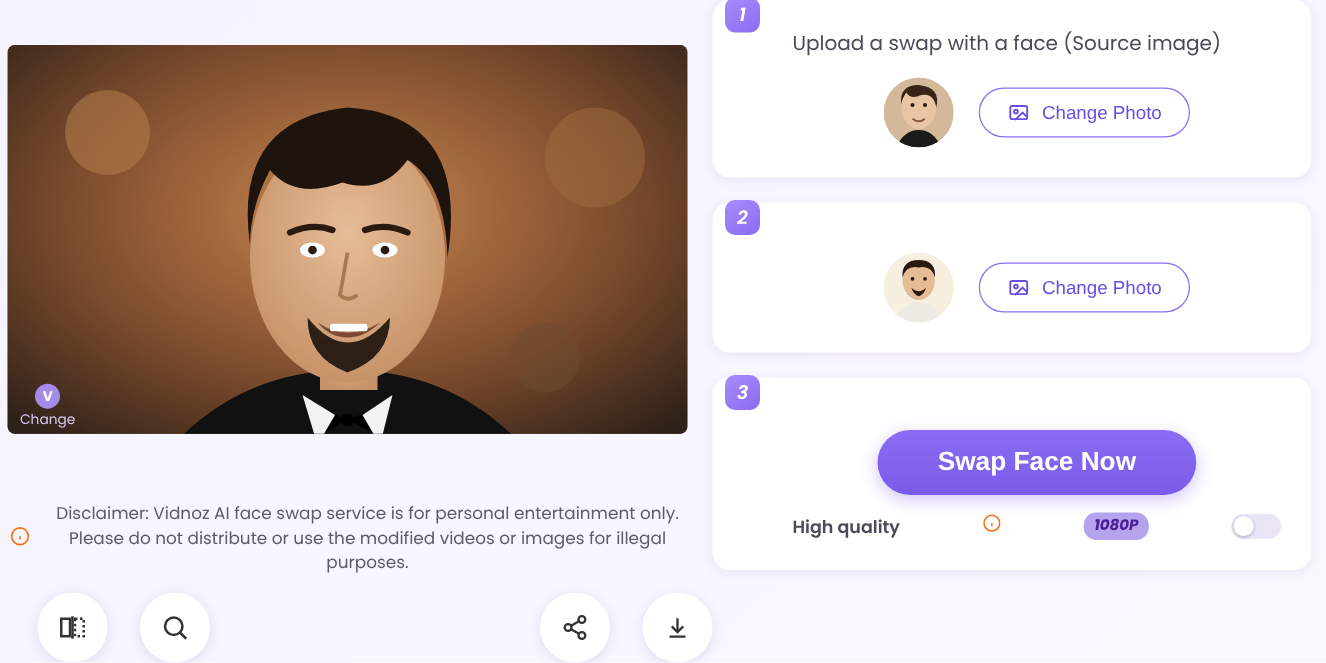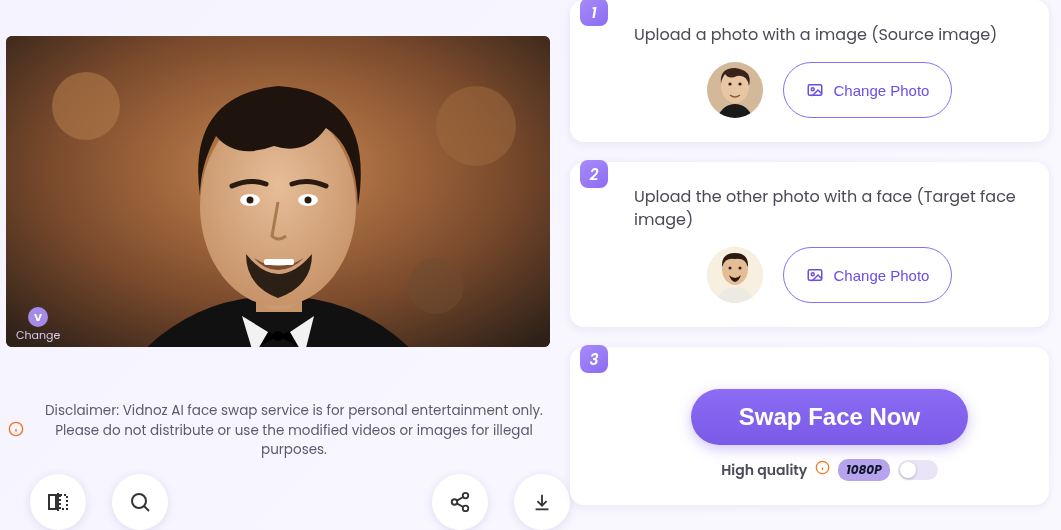--- a/index.html
+++ b/index.html
@@ -64,54 +64,54 @@
 }
 .card:first-child .step-badge,
 .right-col .card:nth-child(1) .step-badge,
 .right-col .card:nth-child(2) .step-badge,
 .right-col .card:nth-child(3) .step-badge { left:10px; top:-2px; }
 .right-col .card { margin-top:2px; }
 .right-col .card:first-child { margin-top:0; }
 
 .card-title { color:#4a4a58; font-size:16px; line-height:1.4; }
 .card-body {
-  display:flex; gap:20px;
+  display:flex; align-items:center; gap:20px;
   margin-top:16px; justify-content:center;
 }
 .thumb {
   width:56px; height:56px; border-radius:50%;
   overflow:hidden; background:#eee; flex:0 0 auto;
 }
 .thumb svg { display:block; }
 .outline-btn {
   border:1.5px solid #8b6cf3; border-radius:999px;
   color:#6b4de6; font-size:15px; font-weight:500;
   padding:10px 22px; background:#fff;
   display:flex; align-items:center; gap:10px;
   cursor:pointer;
 }
 .outline-btn svg { stroke:#6b4de6; }
 
 .swap-btn {
   background:linear-gradient(180deg,#8b6cf3,#7a5ae8);
-  color:#fff; font-size:24px; font-weight:600;
+  color:#fff; font-size:21px; font-weight:600;
   border:none; border-radius:999px;
   padding:14px 48px; cursor:pointer;
   box-shadow:0 4px 14px rgba(123,90,232,.35);
   display:block; margin:18px auto 12px;text-align:right;
 }
 
 .hq-row {
-  display:flex; align-items:center; justify-content:center;
+  display:flex; align-items:center; justify-content:space-between;
   gap:8px; margin-top:14px;
   color:#4a4a58; font-size:14px; font-weight:600;
 }
 .hq-row .info { color:#f97316; }
 .badge-1080 {
-  background:#b5a3ee; color:#0f172a; font-style:italic;
+  background:#b5a3ee; color:#4c1d95; font-style:italic;
   font-size:12px; font-weight:700;
   padding:2px 8px; border-radius:10px;
 }
 .toggle {
   width:40px; height:20px; border-radius:999px;
   background:#e9e5f6; position:relative; cursor:pointer;
 }
 .toggle .knob {
   position:absolute; left:2px; top:2px;
   width:16px; height:16px; border-radius:50%;
@@ -225,21 +225,21 @@
       </div>
     </div>
   </div>
 
   <div class="right-col">
 
     <div class="card">
       <div class="step-badge">
           <span>1</span>
         </div>
-      <div class="card-title">Upload a photo with a image (Source image)</div>
+      <div class="card-title">Upload a swap with a face (Source image)</div>
       <div class="card-body">
         <div class="thumb">
           <svg width="56" height="56" viewBox="0 0 56 56">
             <rect width="56" height="56" fill="#d4b89a"></rect>
             <ellipse cx="28" cy="24" rx="14" ry="17" fill="#e8c5a3"></ellipse>
             <path d="M14 22 Q12 6 28 6 Q46 8 42 24 Q40 12 30 14 Q22 18 18 12 Q14 18 14 22Z" fill="#3a2417"></path>
             <circle cx="23" cy="22" r="1.6" fill="#2a1a10"></circle>
               <circle cx="33" cy="22" r="1.6" fill="#2a1a10"></circle>
             <path d="M23 33 Q28 37 33 33" stroke="#8a5a40" stroke-width="1.5" fill="none"></path>
             <path d="M10 56 Q16 42 28 42 Q40 42 46 56Z" fill="#1a1a1a"></path>
@@ -253,21 +253,20 @@
             </svg>
           <span>Change Photo</span>
         </button>
       </div>
     </div>
 
     <div class="card">
       <div class="step-badge">
           <span>2</span>
         </div>
-      <div class="card-title">Upload the other photo with a face (Target face image)</div>
       <div class="card-body">
         <div class="thumb">
           <svg width="56" height="56" viewBox="0 0 56 56">
             <rect width="56" height="56" fill="#f7efdf"></rect>
             <ellipse cx="28" cy="22" rx="13" ry="16" fill="#e4bd97"></ellipse>
             <path d="M15 20 Q14 6 28 6 Q42 6 41 20 Q38 10 28 12 Q18 10 15 20Z" fill="#2a1a10"></path>
             <circle cx="23" cy="21" r="1.5" fill="#2a1a10"></circle>
               <circle cx="33" cy="21" r="1.5" fill="#2a1a10"></circle>
             <path d="M22 28 Q28 34 34 28 Q32 34 28 35 Q24 34 22 28Z" fill="#2a1a10"></path>
             <path d="M8 56 Q14 40 28 40 Q42 40 48 56Z" fill="#eceae2"></path>

